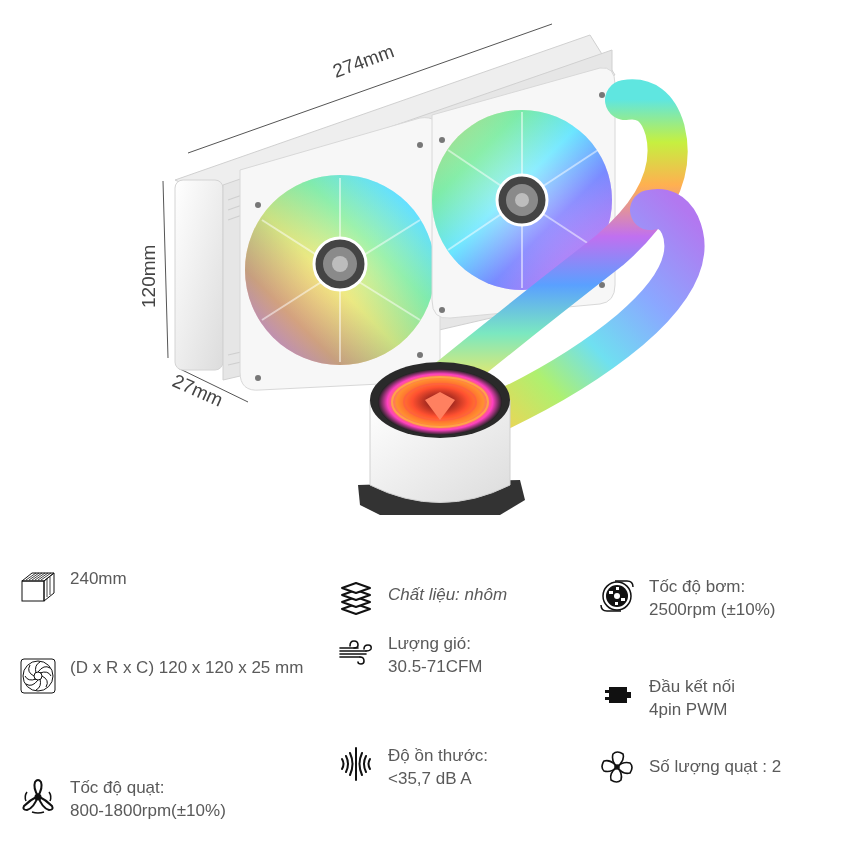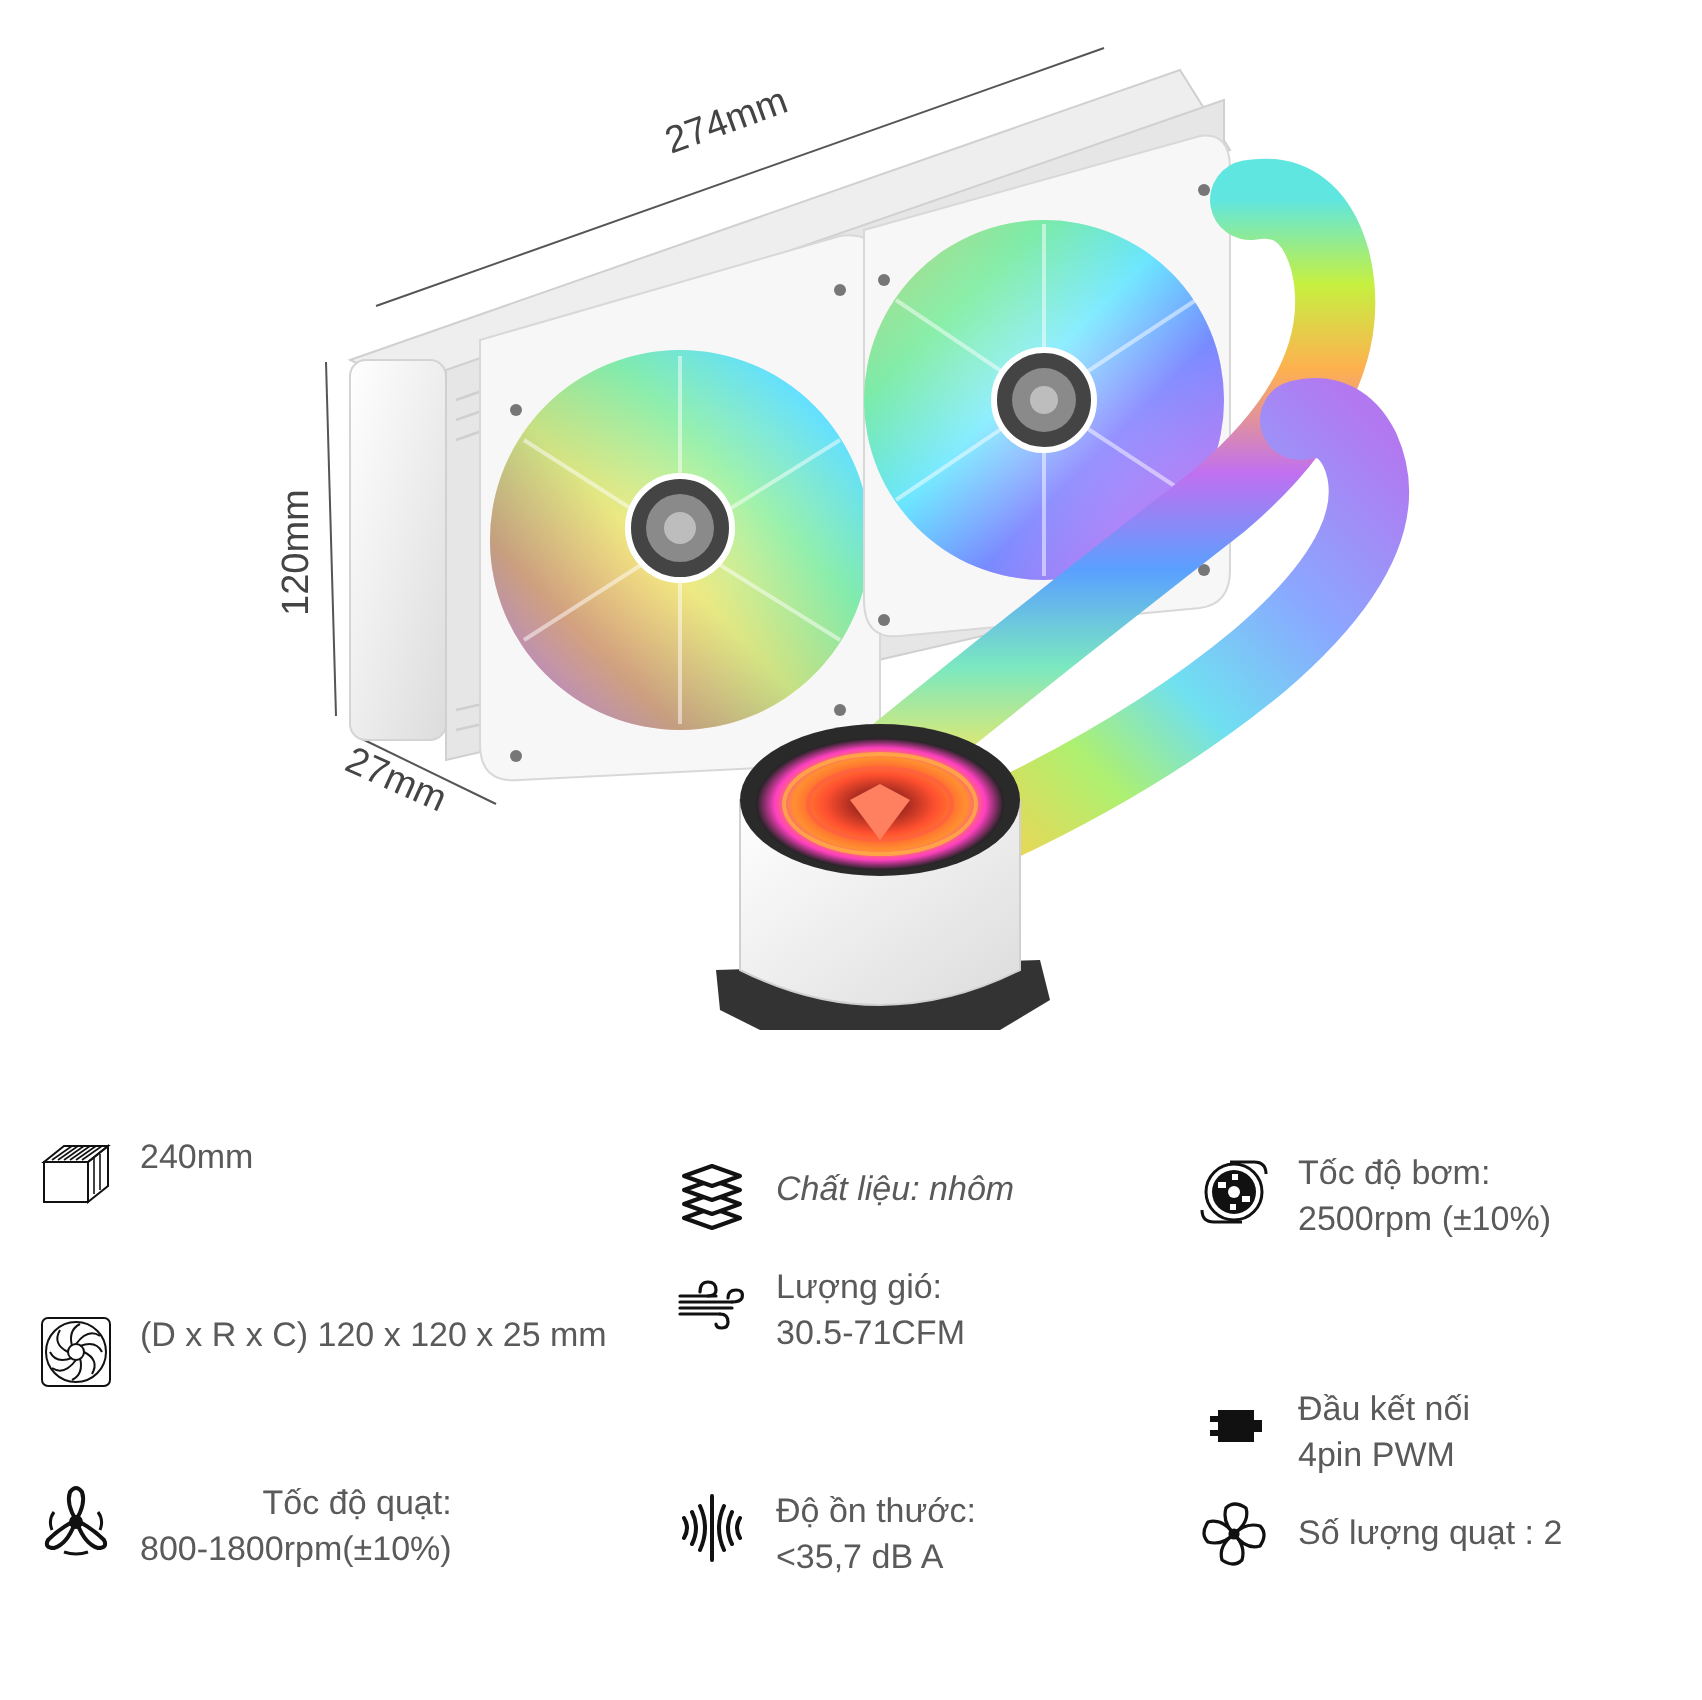--- a/index.html
+++ b/index.html
@@ -258,38 +258,38 @@
       <path d="M24 25 Q28 25 28 29 Q28 32 25 32 Q22 32 22 30"></path>
     </g>
       </svg>
   </div>
   <div class="text">
       <span>Lượng gió:</span>
       <span>30.5-71CFM</span>
     </div>
 </div>
 
-<div class="spec" style="left:597px; top:693px;">
+<div class="spec" style="left:597px; top:675px;">
   <div class="icon">
     <svg viewBox="0 0 40 40">
         <g fill="#111">
       <rect x="12" y="12" width="18" height="16"></rect>
       <rect x="8" y="15" width="4" height="3"></rect>
           <rect x="8" y="22" width="4" height="3"></rect>
       <rect x="30" y="17" width="4" height="6"></rect>
     </g>
       </svg>
   </div>
   <div class="text">
       <span>Đầu kết nối</span>
       <span>4pin PWM</span>
     </div>
 </div>
 
-<div class="spec" style="left:18px; top:740px;text-align:right;">
+<div class="spec" style="left:18px; top:776px;">
   <div class="icon">
     <svg viewBox="0 0 40 40">
         <g fill="none" stroke="#111" stroke-width="2" stroke-linejoin="round">
       <path d="M20 20 Q15 12 17 6 Q20 2 23 6 Q25 12 20 20Z"></path>
       <path d="M20 20 Q12 24 6 30 Q4 34 9 34 Q16 32 20 20Z"></path>
       <path d="M20 20 Q28 24 34 30 Q36 34 31 34 Q24 32 20 20Z"></path>
       <circle cx="20" cy="21" r="2.5" fill="#111"></circle>
       <path d="M9 16 Q6 20 8 25" stroke-width="1.5"></path>
       <path d="M31 16 Q34 20 32 25" stroke-width="1.5"></path>
       <path d="M14 36 Q20 38 26 36" stroke-width="1.5"></path>

